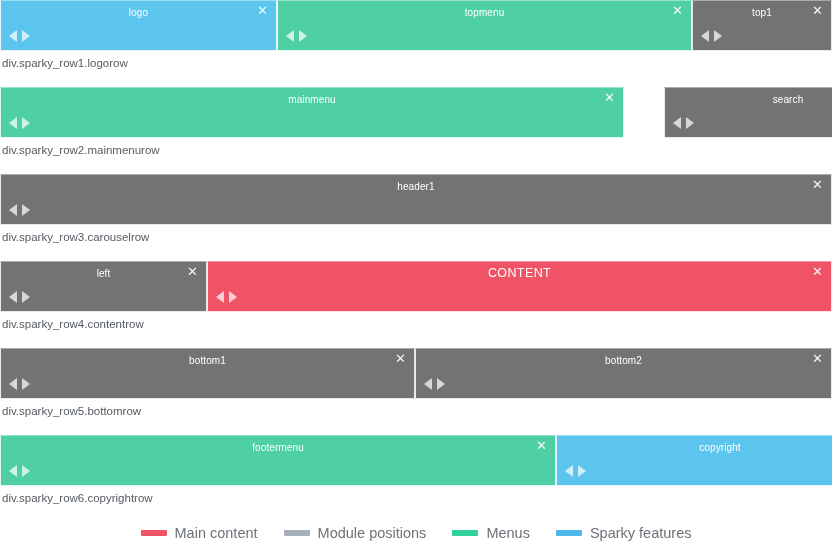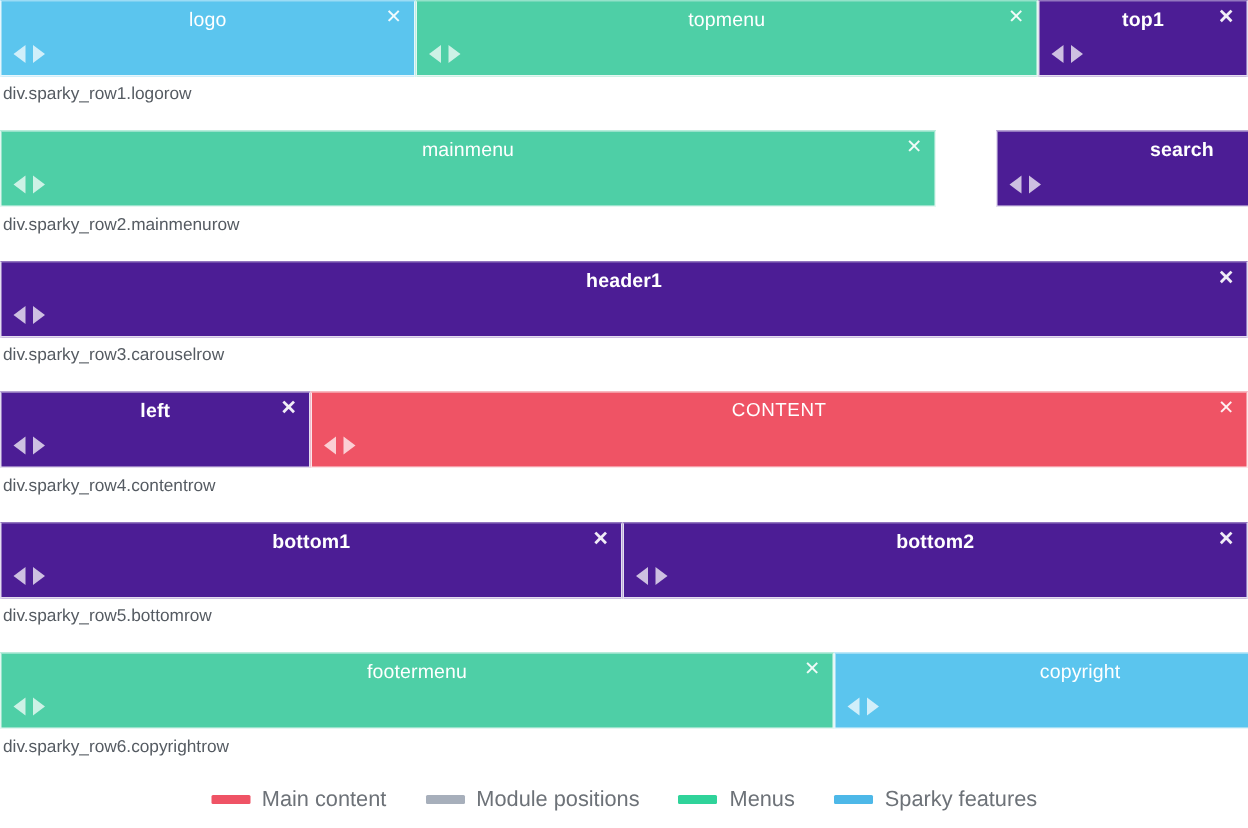--- a/index.html
+++ b/index.html
@@ -32,32 +32,32 @@
     position: relative;
     height: 51px;
     border: 1px solid rgba(255,255,255,0.85);
     border-top: 1px solid rgba(255,255,255,0.4);
     display: block;
     overflow: hidden;
     flex: 0 0 auto;
   }
 
   .block.red    { background: #ef5365; }
-  .block.gray   { background: #4c1d95; font-weight: bold; }
+  .block.gray   { background: #737373; }
   .block.green  { background: #4ecfa6; }
   .block.blue   { background: #5bc5ee; }
 
   .block-title {
     position: absolute;
     top: 4px;
     left: 0;
     right: 0;
     text-align: center;
     color: #ffffff;
-    font-size: 13px;
+    font-size: 10px;
     line-height: 15px;
     font-family: "Liberation Sans", sans-serif;
     letter-spacing: 0.1px;
     white-space: nowrap;
     pointer-events: none;
   }
 
   .block-title.emphasis {
     font-size: 12.5px;
     letter-spacing: 0.4px;

